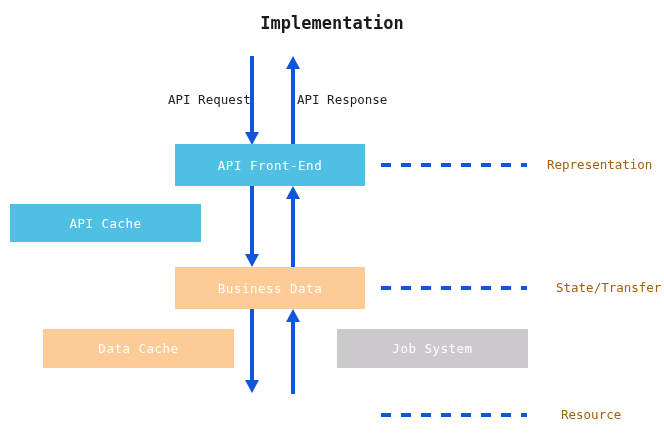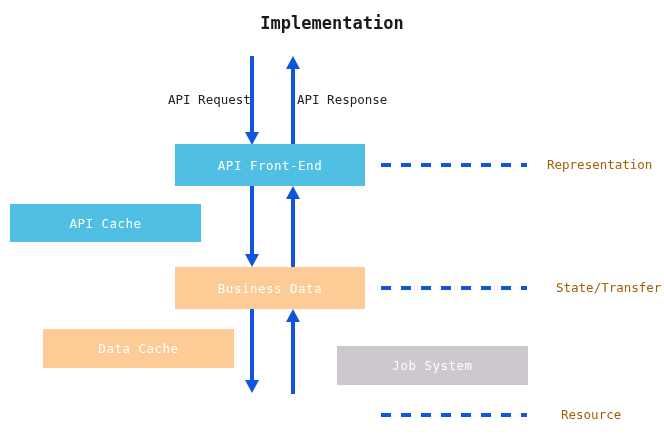--- a/index.html
+++ b/index.html
@@ -57,21 +57,21 @@
   }
   .node-business-logic {
     left: 175px; top: 267px;
     width: 190px; height: 42px;
   }
   .node-data-cache {
     left: 10px; top: 329px;
     width: 191px; height: 39px; margin-left: 33px;
   }
   .node-job-system {
-    left: 337px; top: 346px;
+    left: 337px; top: 329px;
     width: 191px; height: 39px;
   }
   .node-data {
     left: 175px; top: 394px;
     width: 190px; height: 42px;
   }
 
   
   .arrow {
     position: absolute;

